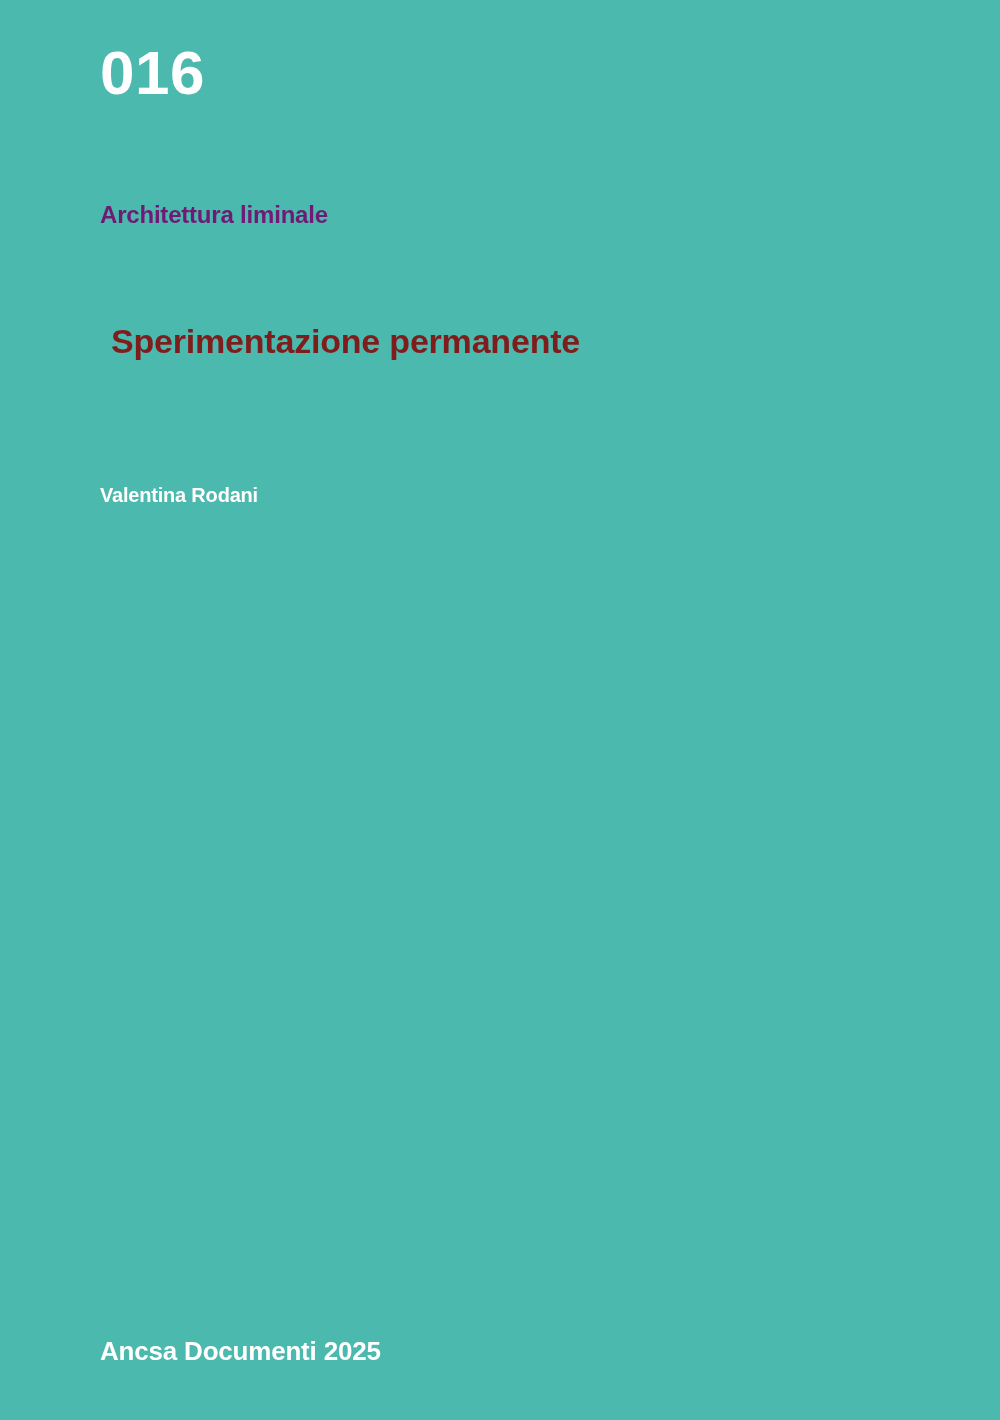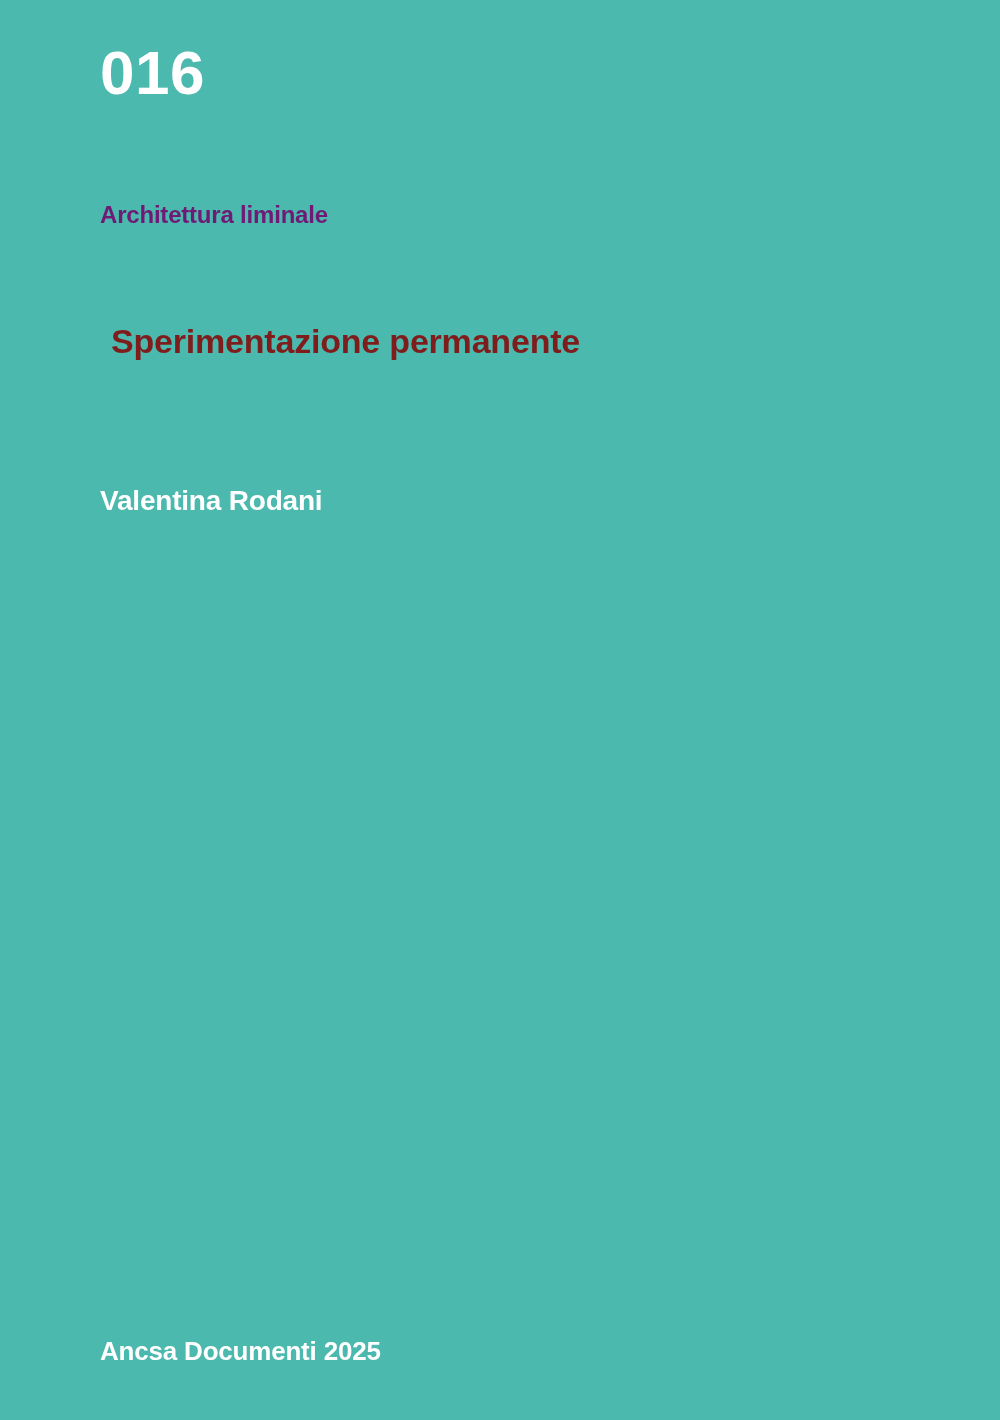--- a/index.html
+++ b/index.html
@@ -49,21 +49,21 @@
     color: #7f1d1d;
     line-height: 1.52;
     letter-spacing: -0.2px;
     max-width: 800px;
     margin-left: 11px;
   }
   .author {
     position: absolute;
     left: 100px;
     top: 483px;
-    font-size: 28px;
+    font-size: 20px;
     font-weight: bold;
     color: #ffffff;
     line-height: 1.25;
     letter-spacing: -0.2px;
   }
   .publisher {
     position: absolute;
     left: 100px;
     bottom: 53px;
     font-size: 26px;

